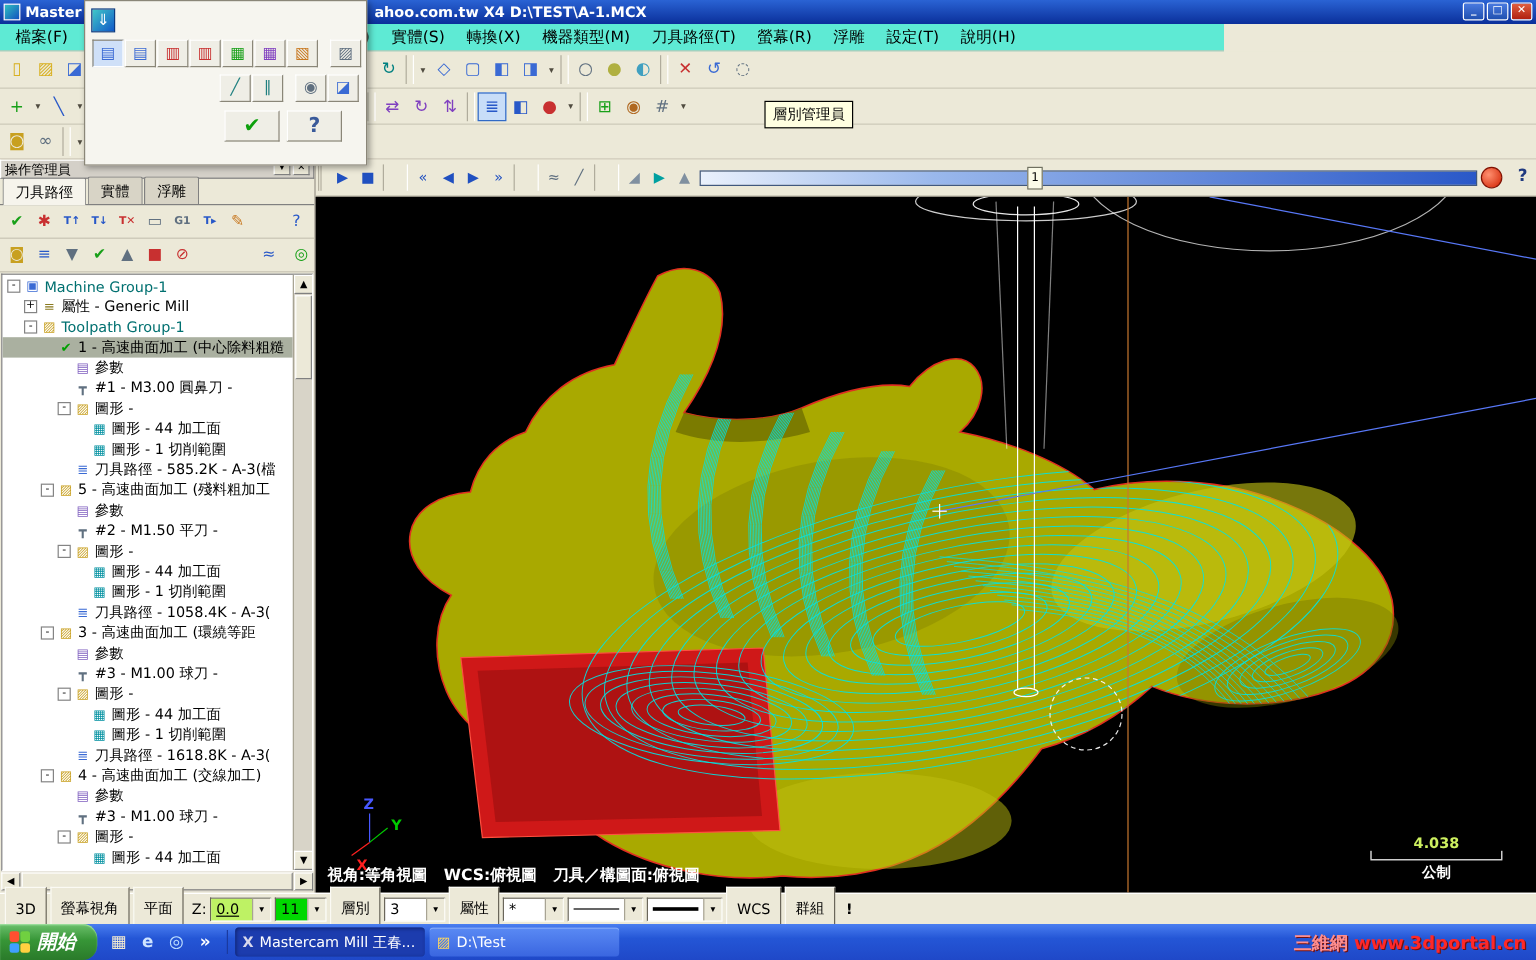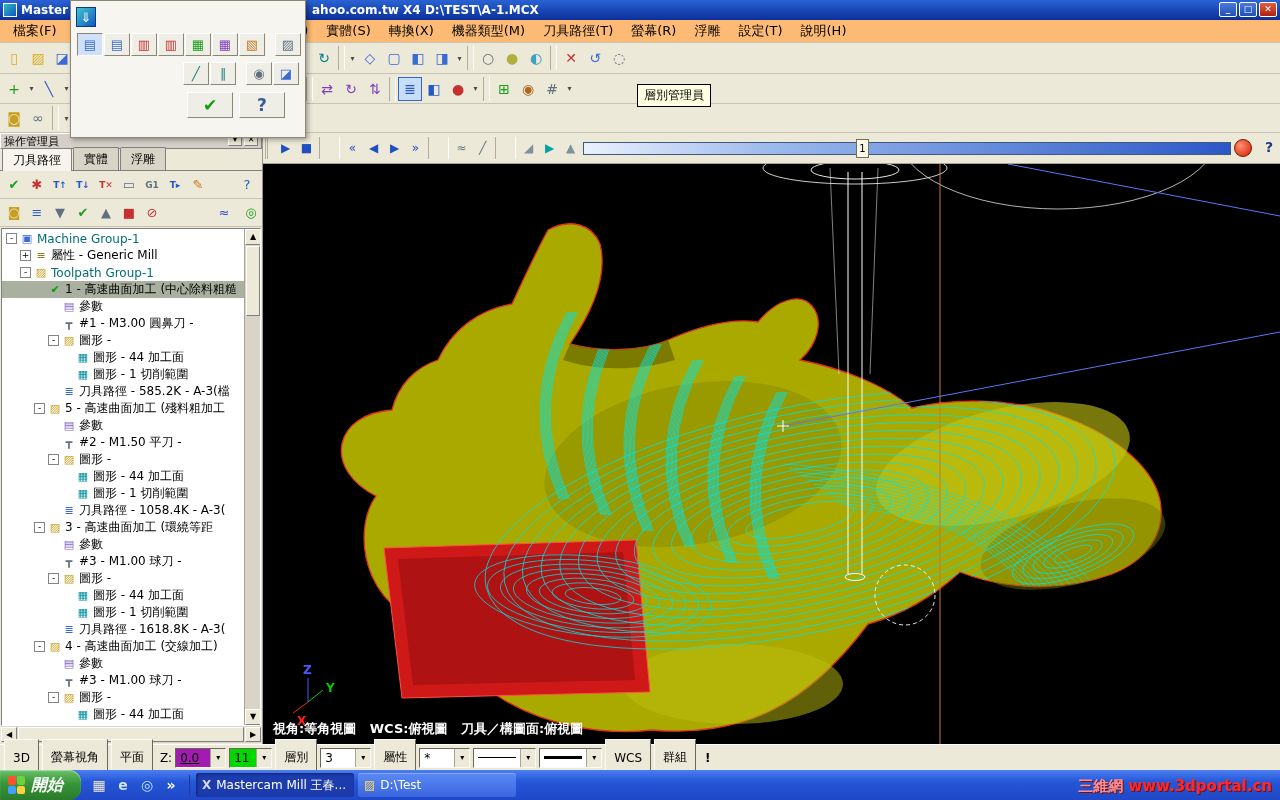--- a/index.html
+++ b/index.html
@@ -14,22 +14,22 @@
   .appicon { width:14px; height:14px; margin-right:4px;
     background:linear-gradient(135deg,#30c0c0,#1050c0); border:1px solid #fff; flex:none; }
   .ttext { white-space:nowrap; }
   .t2 { position:absolute; left:312px; }
   .winbtns { position:absolute; right:3px; top:2px; display:flex; gap:2px; }
   .wbtn { width:18px; height:15px; font-size:9px; line-height:13px; text-align:center;
     color:#fff; background:linear-gradient(#4a7ae0,#2050b0); border:1px solid #fff; border-radius:2px; }
   .wbtn.close { background:linear-gradient(#e06040,#b02010); }
 
   
-  #menubar { position:absolute; left:0; top:20px; width:1280px; height:23px;
-    background:#fdba74; border-bottom:1px solid #c8c4b4; display:flex; align-items:center; padding-left:4px; }
+  #menubar { position:absolute; left:0; top:20px; width:1020px; height:23px;
+    background:#5eead4; border-bottom:1px solid #c8c4b4; display:flex; align-items:center; padding-left:4px; }
   .mitem { padding:3px 9px; font-size:13px; white-space:nowrap; }
 
   
   .tbar { position:absolute; left:0; width:1280px; background:#ece9d8;
     border-bottom:1px solid #c8c4b4; display:flex; align-items:center; padding-left:2px; }
   #tb1 { top:43px; height:31px; }
   #tb2 { top:74px; height:30px; }
   #tb3 { top:104px; height:29px; }
   .grip { width:6px; height:22px; border-left:3px double #b4b0a0; margin:0 4px 0 2px; flex:none; }
   .tbtn { display:inline-flex; align-items:center; justify-content:center; width:24px; height:24px;
@@ -111,21 +111,21 @@
   #statusrow { position:absolute; left:0; top:744px; width:1280px; height:26px;
     background:#ece9d8; border-top:1px solid #fff; display:flex; align-items:center; padding:0 4px; gap:3px; }
   .statmsg { flex:0 0 480px; height:20px; display:flex; align-items:center; padding-left:5px;
     border:1px solid; border-color:#9a968a #fff #fff #9a968a; font-size:13px; }
   .btn3d { border:1px solid; border-color:#fbfaf4 #6a665a #6a665a #fbfaf4; background:#ece9d8;
     height:38px; display:inline-flex; align-items:center; padding:0 8px; font-size:12px; white-space:nowrap; }
   .zlabel { font-size:12px; margin-left:4px; }
   .combo { height:20px; display:inline-flex; align-items:center; border:1px solid;
     border-color:#6a665a #fbfaf4 #fbfaf4 #6a665a; background:#fff; font-size:12px; }
   .combo .cval { padding:0 4px; min-width:34px; }
-  .combo.yellow .cval { background:#a21caf; align-self:stretch; display:flex; align-items:center;text-decoration:underline; }
+  .combo.yellow .cval { background:#bef264; align-self:stretch; display:flex; align-items:center;text-decoration:underline; }
   .combo.green .cval { background:#00d800; align-self:stretch; display:flex; align-items:center; min-width:26px; }
   .ddbtn { width:15px; align-self:stretch; background:#ece9d8; border-left:1px solid #a8a494;
     font-size:8px; display:flex; align-items:center; justify-content:center; }
   .linesample { width:38px; border-top:1px solid #000; margin:0 4px; }
   .linesample.thick { border-top:3px solid #000; }
   .bang { font-weight:bold; margin-left:6px; }
 
   
   #taskbar { position:absolute; left:0; top:770px; width:1280px; height:30px;
     background:linear-gradient(180deg,#4a7ef0,#2456d6 40%,#1f48c8); display:flex; align-items:center; }
@@ -680,20 +680,25 @@
       <g font-size="12" font-weight="bold">
         <line x1="45" y1="538" x2="45" y2="514" stroke="#4858ff"></line>
         <line x1="45" y1="538" x2="60" y2="526" stroke="#00cc00"></line>
         <line x1="45" y1="538" x2="30" y2="549" stroke="#ff2020"></line>
         <text x="40" y="510" fill="#4858ff">Z</text>
         <text x="63" y="528" fill="#00cc00">Y</text>
         <text x="34" y="561" fill="#ff2020">X</text>
       </g>
     </svg>
     <div class="vpstatus">視角:等角視圖   WCS:俯視圖   刀具／構圖面:俯視圖</div>
+    <div class="scalebox">
+      <div class="scaleval">4.038</div>
+      <div class="ruler"></div>
+      <div class="scaleunit">公制</div>
+    </div>
   </div>
 
   <div id="statusrow">
     <div class="btn3d">3D</div>
     <div class="btn3d">螢幕視角</div>
     <div class="btn3d">平面</div>
     <span class="zlabel">Z:</span>
     <span class="combo yellow">
       <span class="cval">0.0</span>
       <span class="ddbtn">▾</span>

